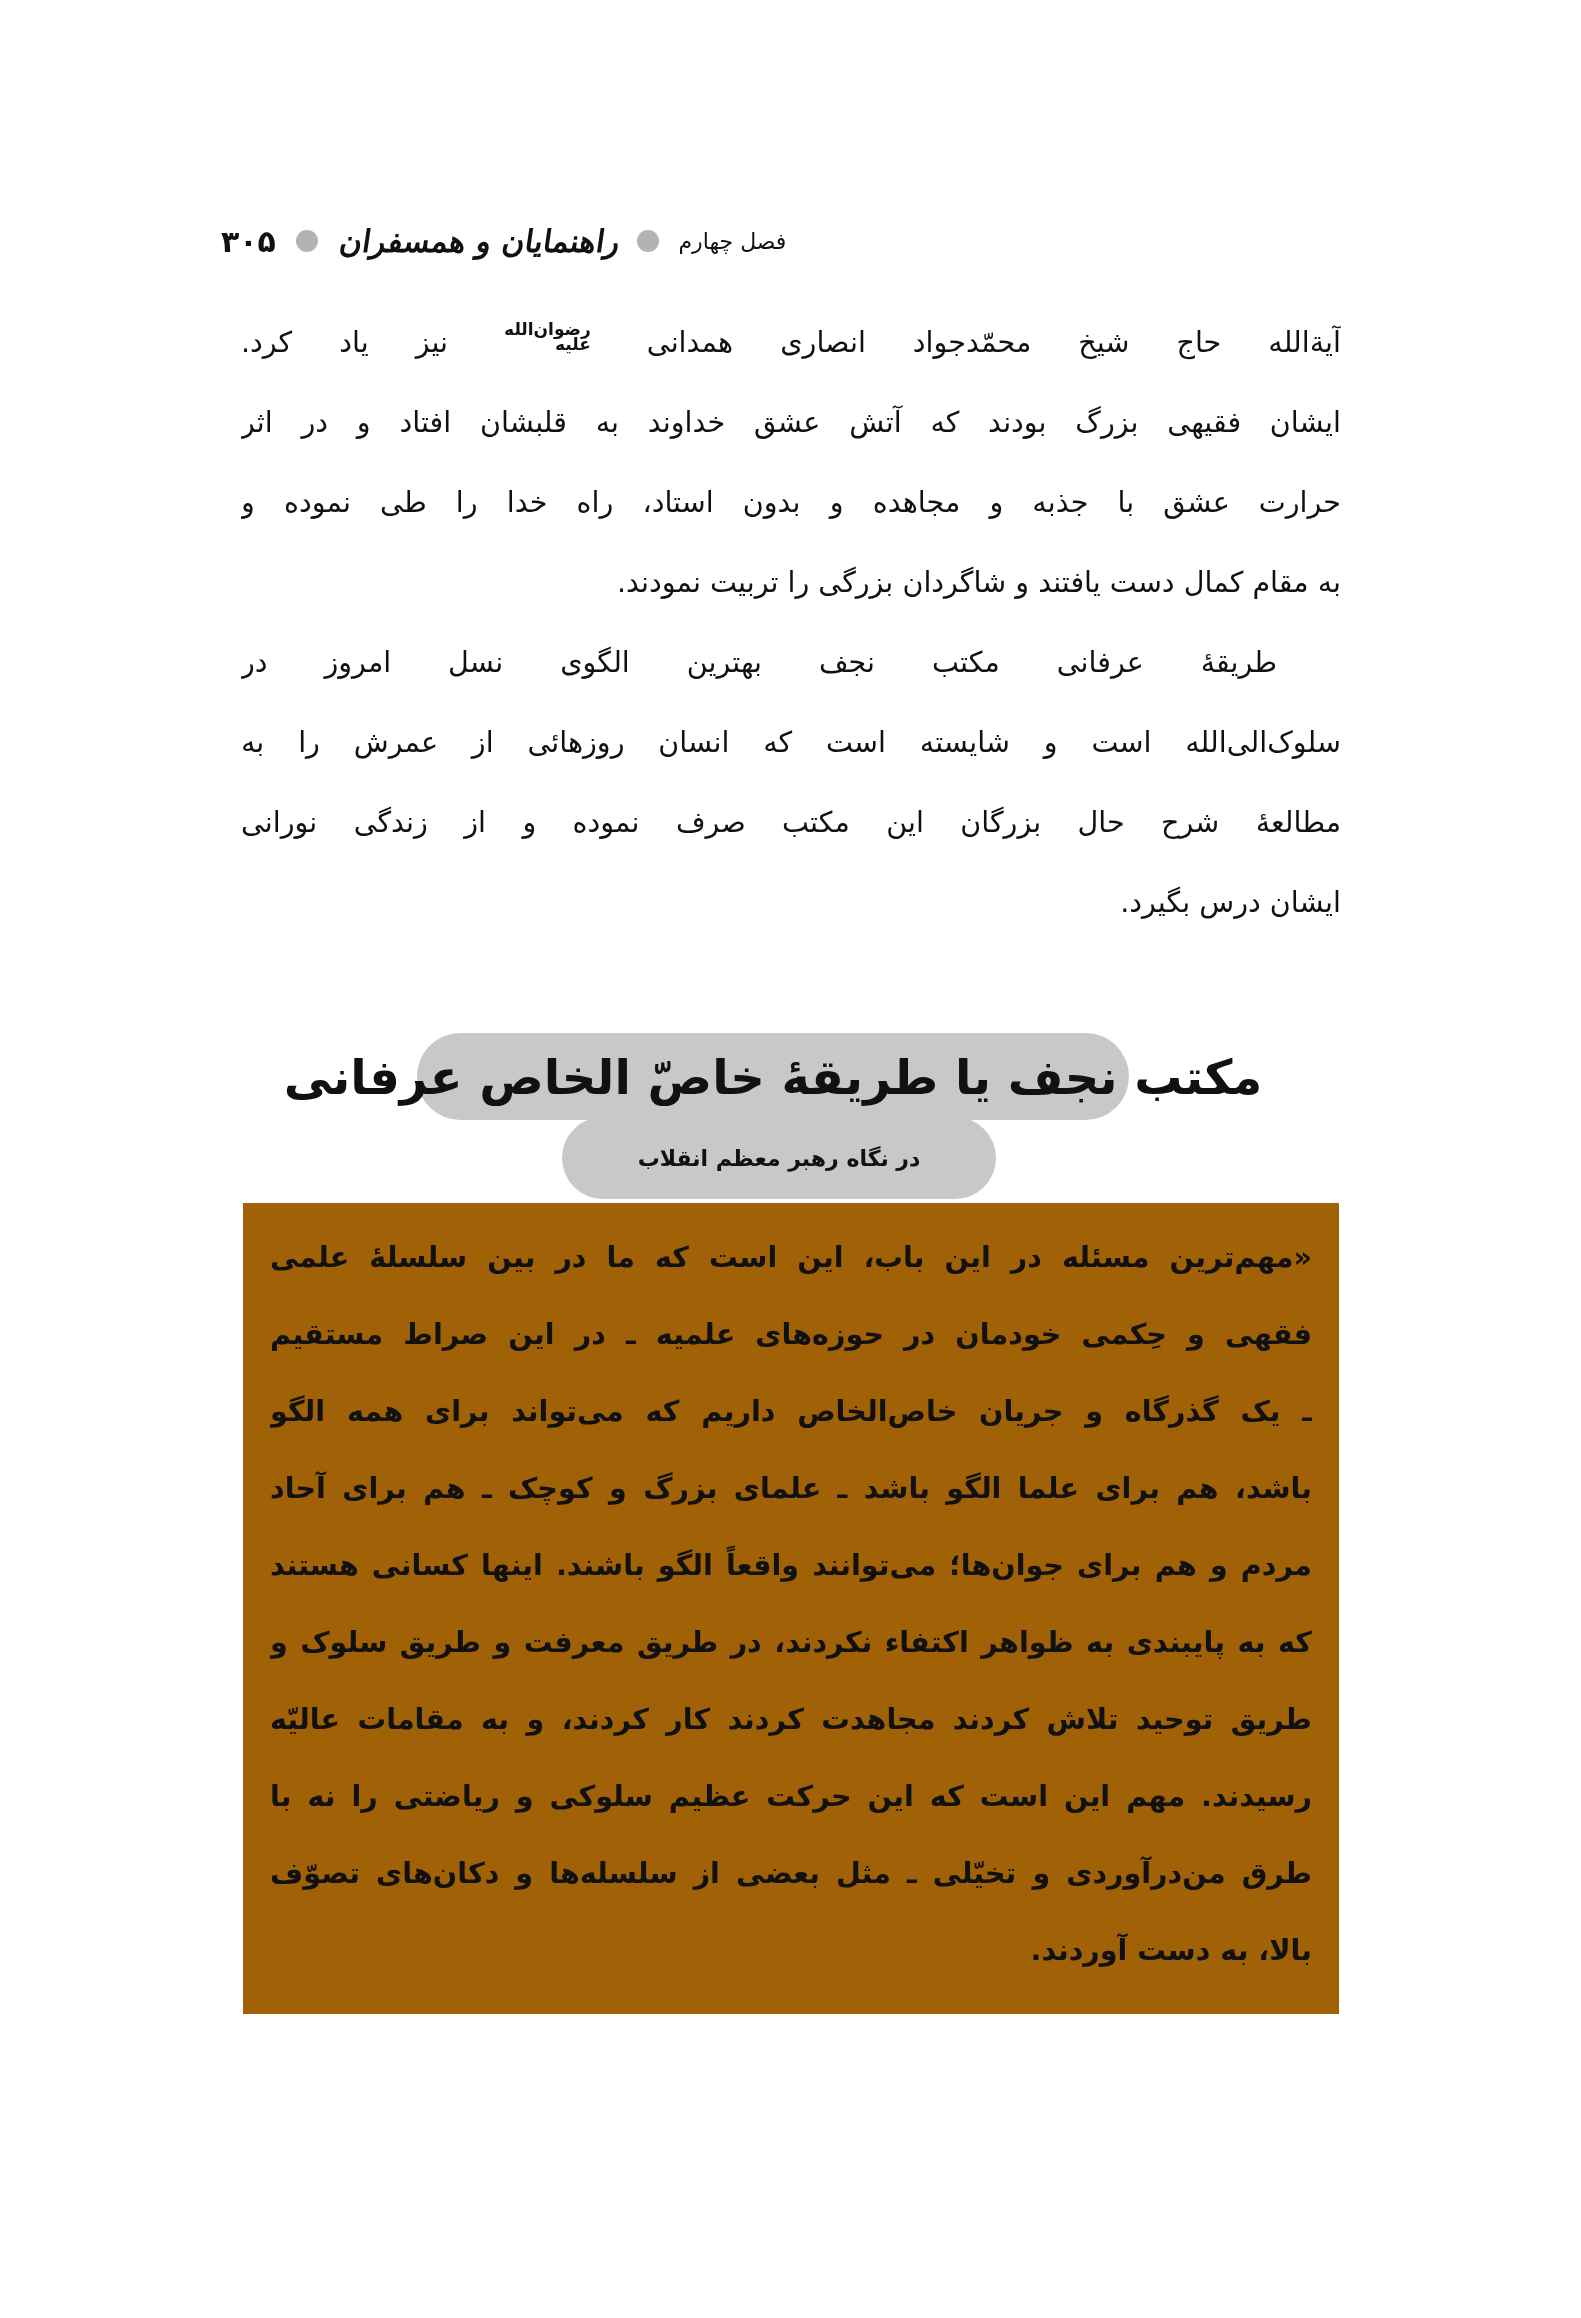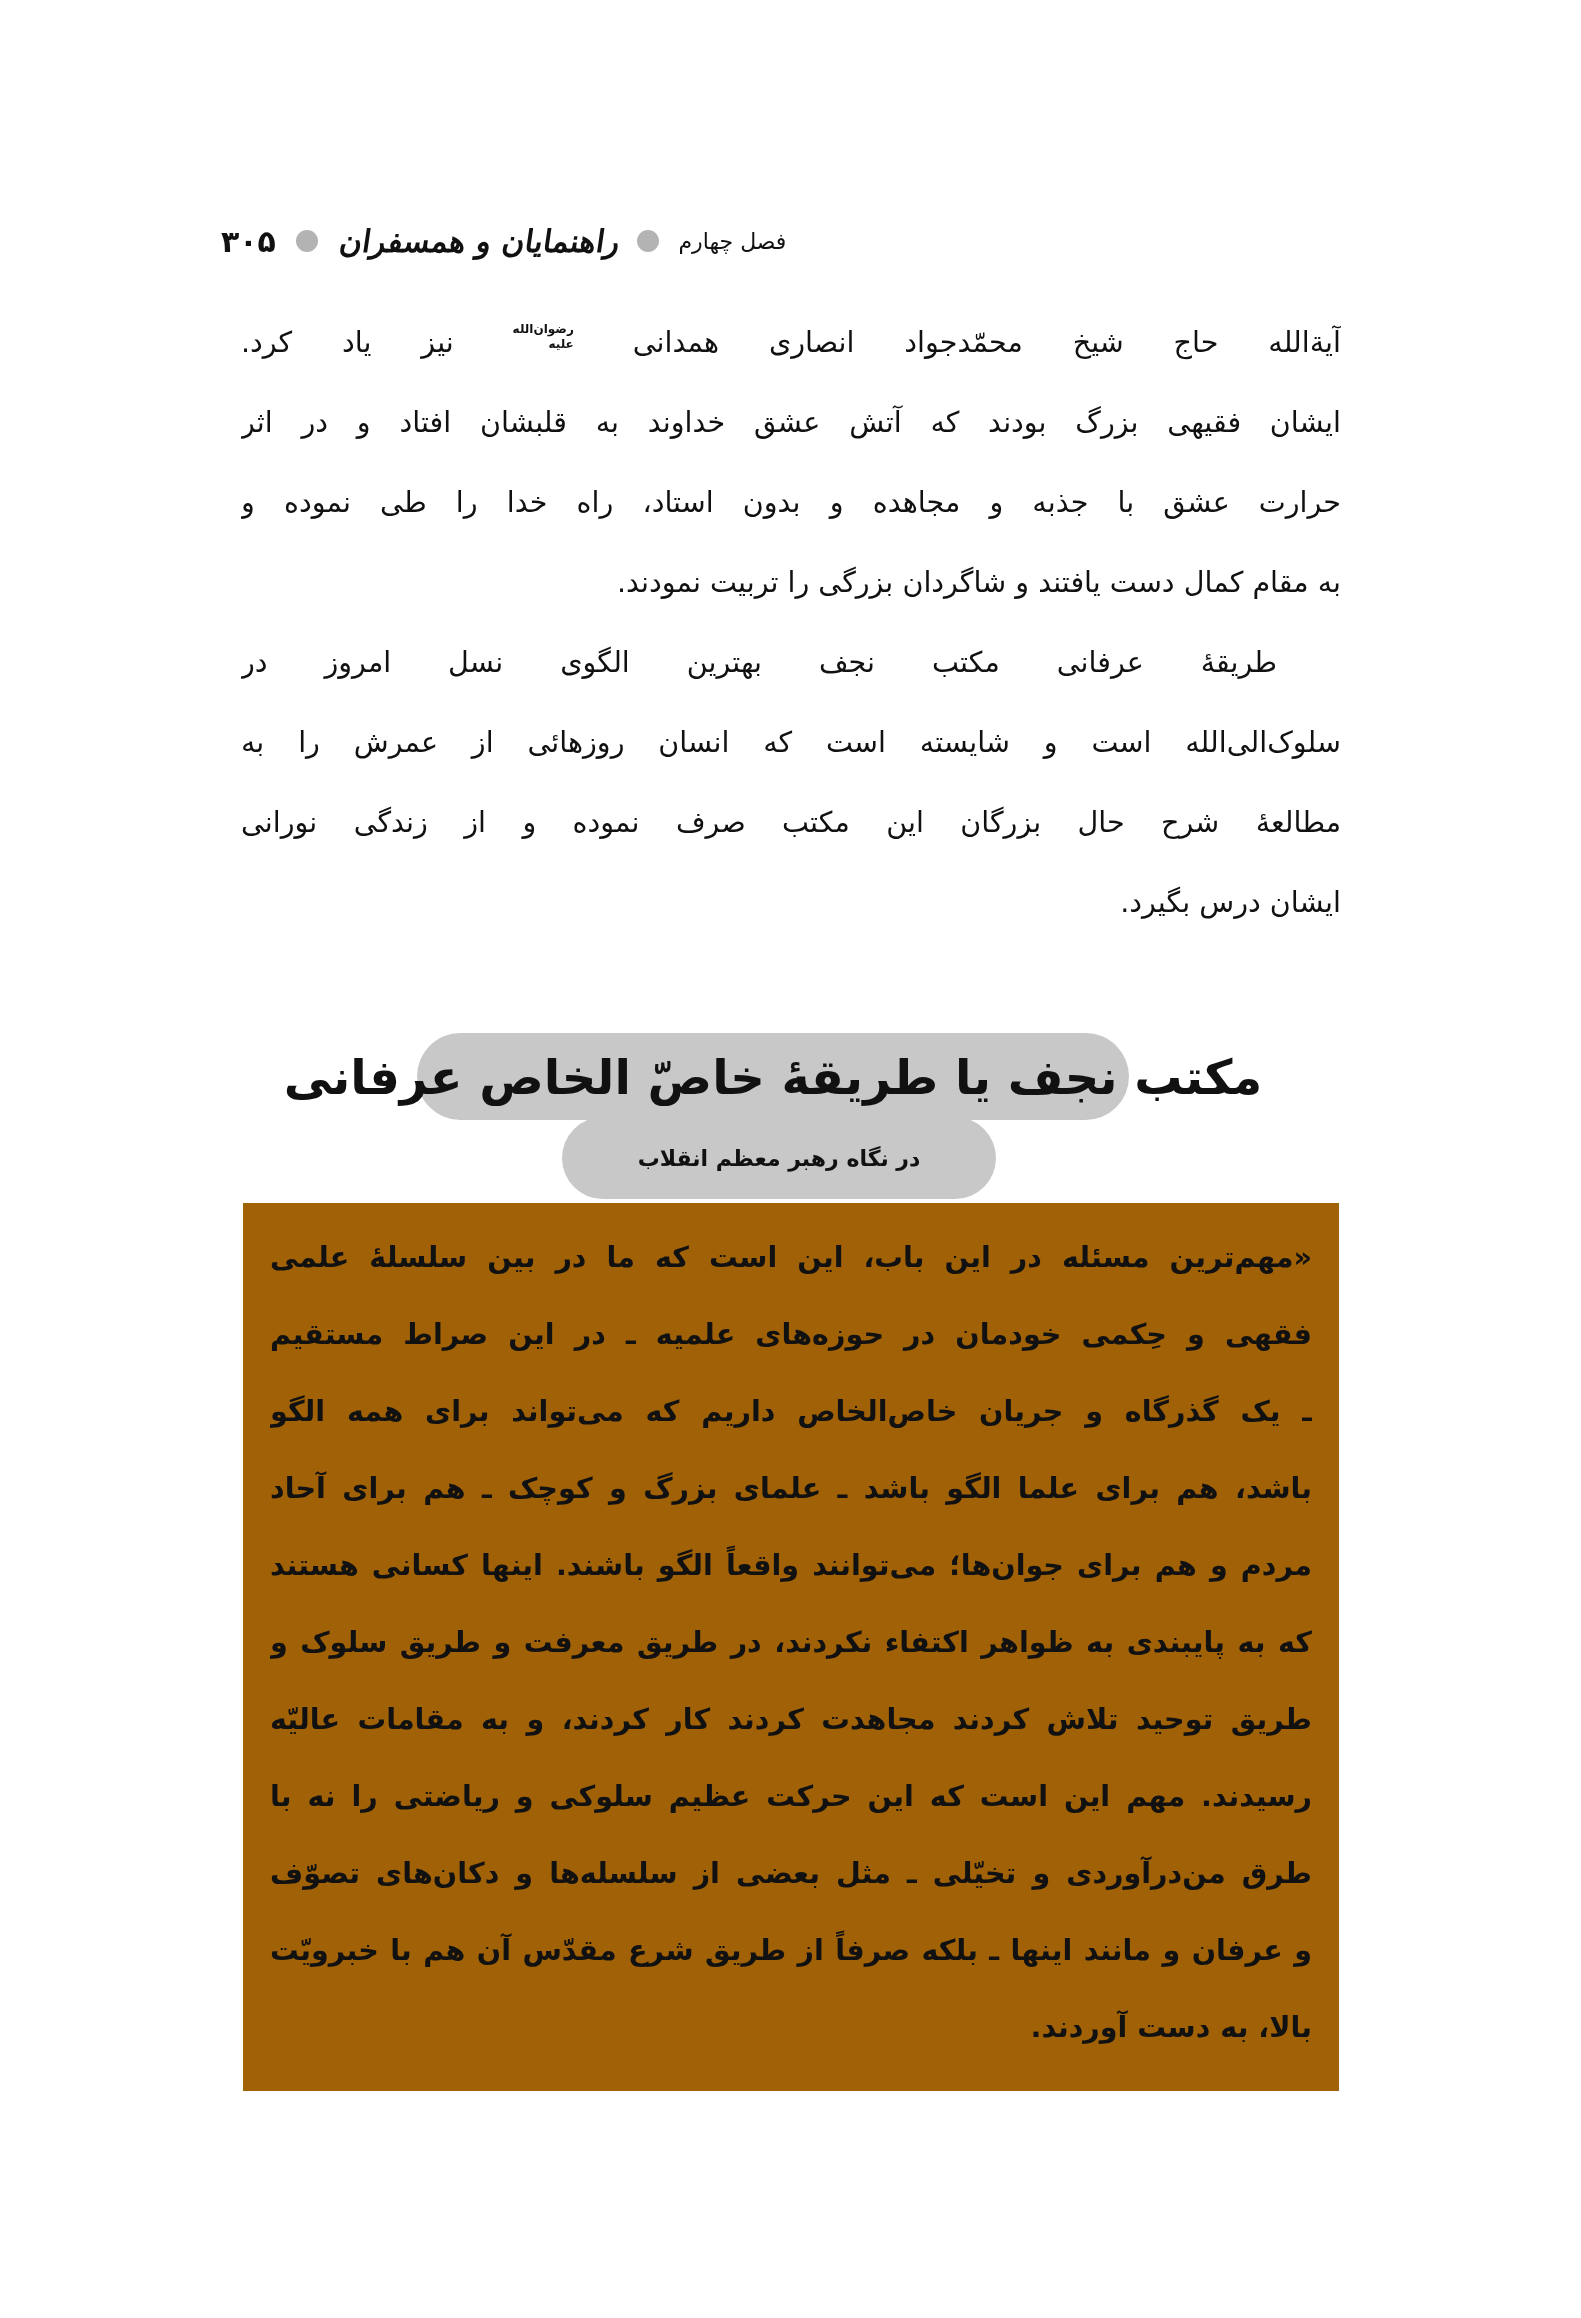--- a/index.html
+++ b/index.html
@@ -24,21 +24,21 @@
   }
   .bline{
     font-size:28.6px;line-height:80px;height:80px;overflow:hidden;
     text-align:justify;text-align-last:justify;
   }
   .bline.lastline{text-align-last:right;}
   .bline.indent{padding-right:64px;}
 
   .honorific{
     display:inline-block;vertical-align:middle;margin:3px 9px;
-    font-size:12px;line-height:15px;text-align:center;font-weight:bold;
+    font-size:17px;line-height:15px;text-align:center;font-weight:bold;
     transform:translateY(-7.1px);
   }
   .honorific span{display:block;}
 
   
   .pill{
     position:absolute;background:#c8c8c8;display:flex;align-items:center;justify-content:center;
     font-weight:bold;direction:rtl;white-space:nowrap;
   }
   .pill1{top:1033px;left:417px;width:712px;height:87px;border-radius:45px;font-size:48px;}
@@ -91,16 +91,15 @@
 <div class="quote">
   <div class="qline">«مهم‌ترین مسئله در این باب، این است که ما در بین سلسلهٔ علمی</div>
   <div class="qline">فقهی و حِکمی خودمان در حوزه‌های علمیه ـ در این صراط مستقیم</div>
   <div class="qline">ـ یک گذرگاه و جریان خاص‌الخاص داریم که می‌تواند برای همه الگو</div>
   <div class="qline">باشد، هم برای علما الگو باشد ـ علمای بزرگ و کوچک ـ هم برای آحاد</div>
   <div class="qline">مردم و هم برای جوان‌ها؛ می‌توانند واقعاً الگو باشند. اینها کسانی هستند</div>
   <div class="qline">که به پایبندی به ظواهر اکتفاء نکردند، در طریق معرفت و طریق سلوک و</div>
   <div class="qline">طریق توحید تلاش کردند مجاهدت کردند کار کردند، و به مقامات عالیّه</div>
   <div class="qline">رسیدند. مهم این است که این حرکت عظیم سلوکی و ریاضتی را نه با</div>
   <div class="qline">طرق من‌درآوردی و تخیّلی ـ مثل بعضی از سلسله‌ها و دکان‌های تصوّف</div>
-  <div class="qline">و عرفان و مانند اینها ـ بلکه صرفاً از طریق شرع مقدّس آن هم با خبرویّت</div>
   <div class="qline lastline">بالا، به دست آوردند.</div>
 </div>
 
 
 </body></html>

